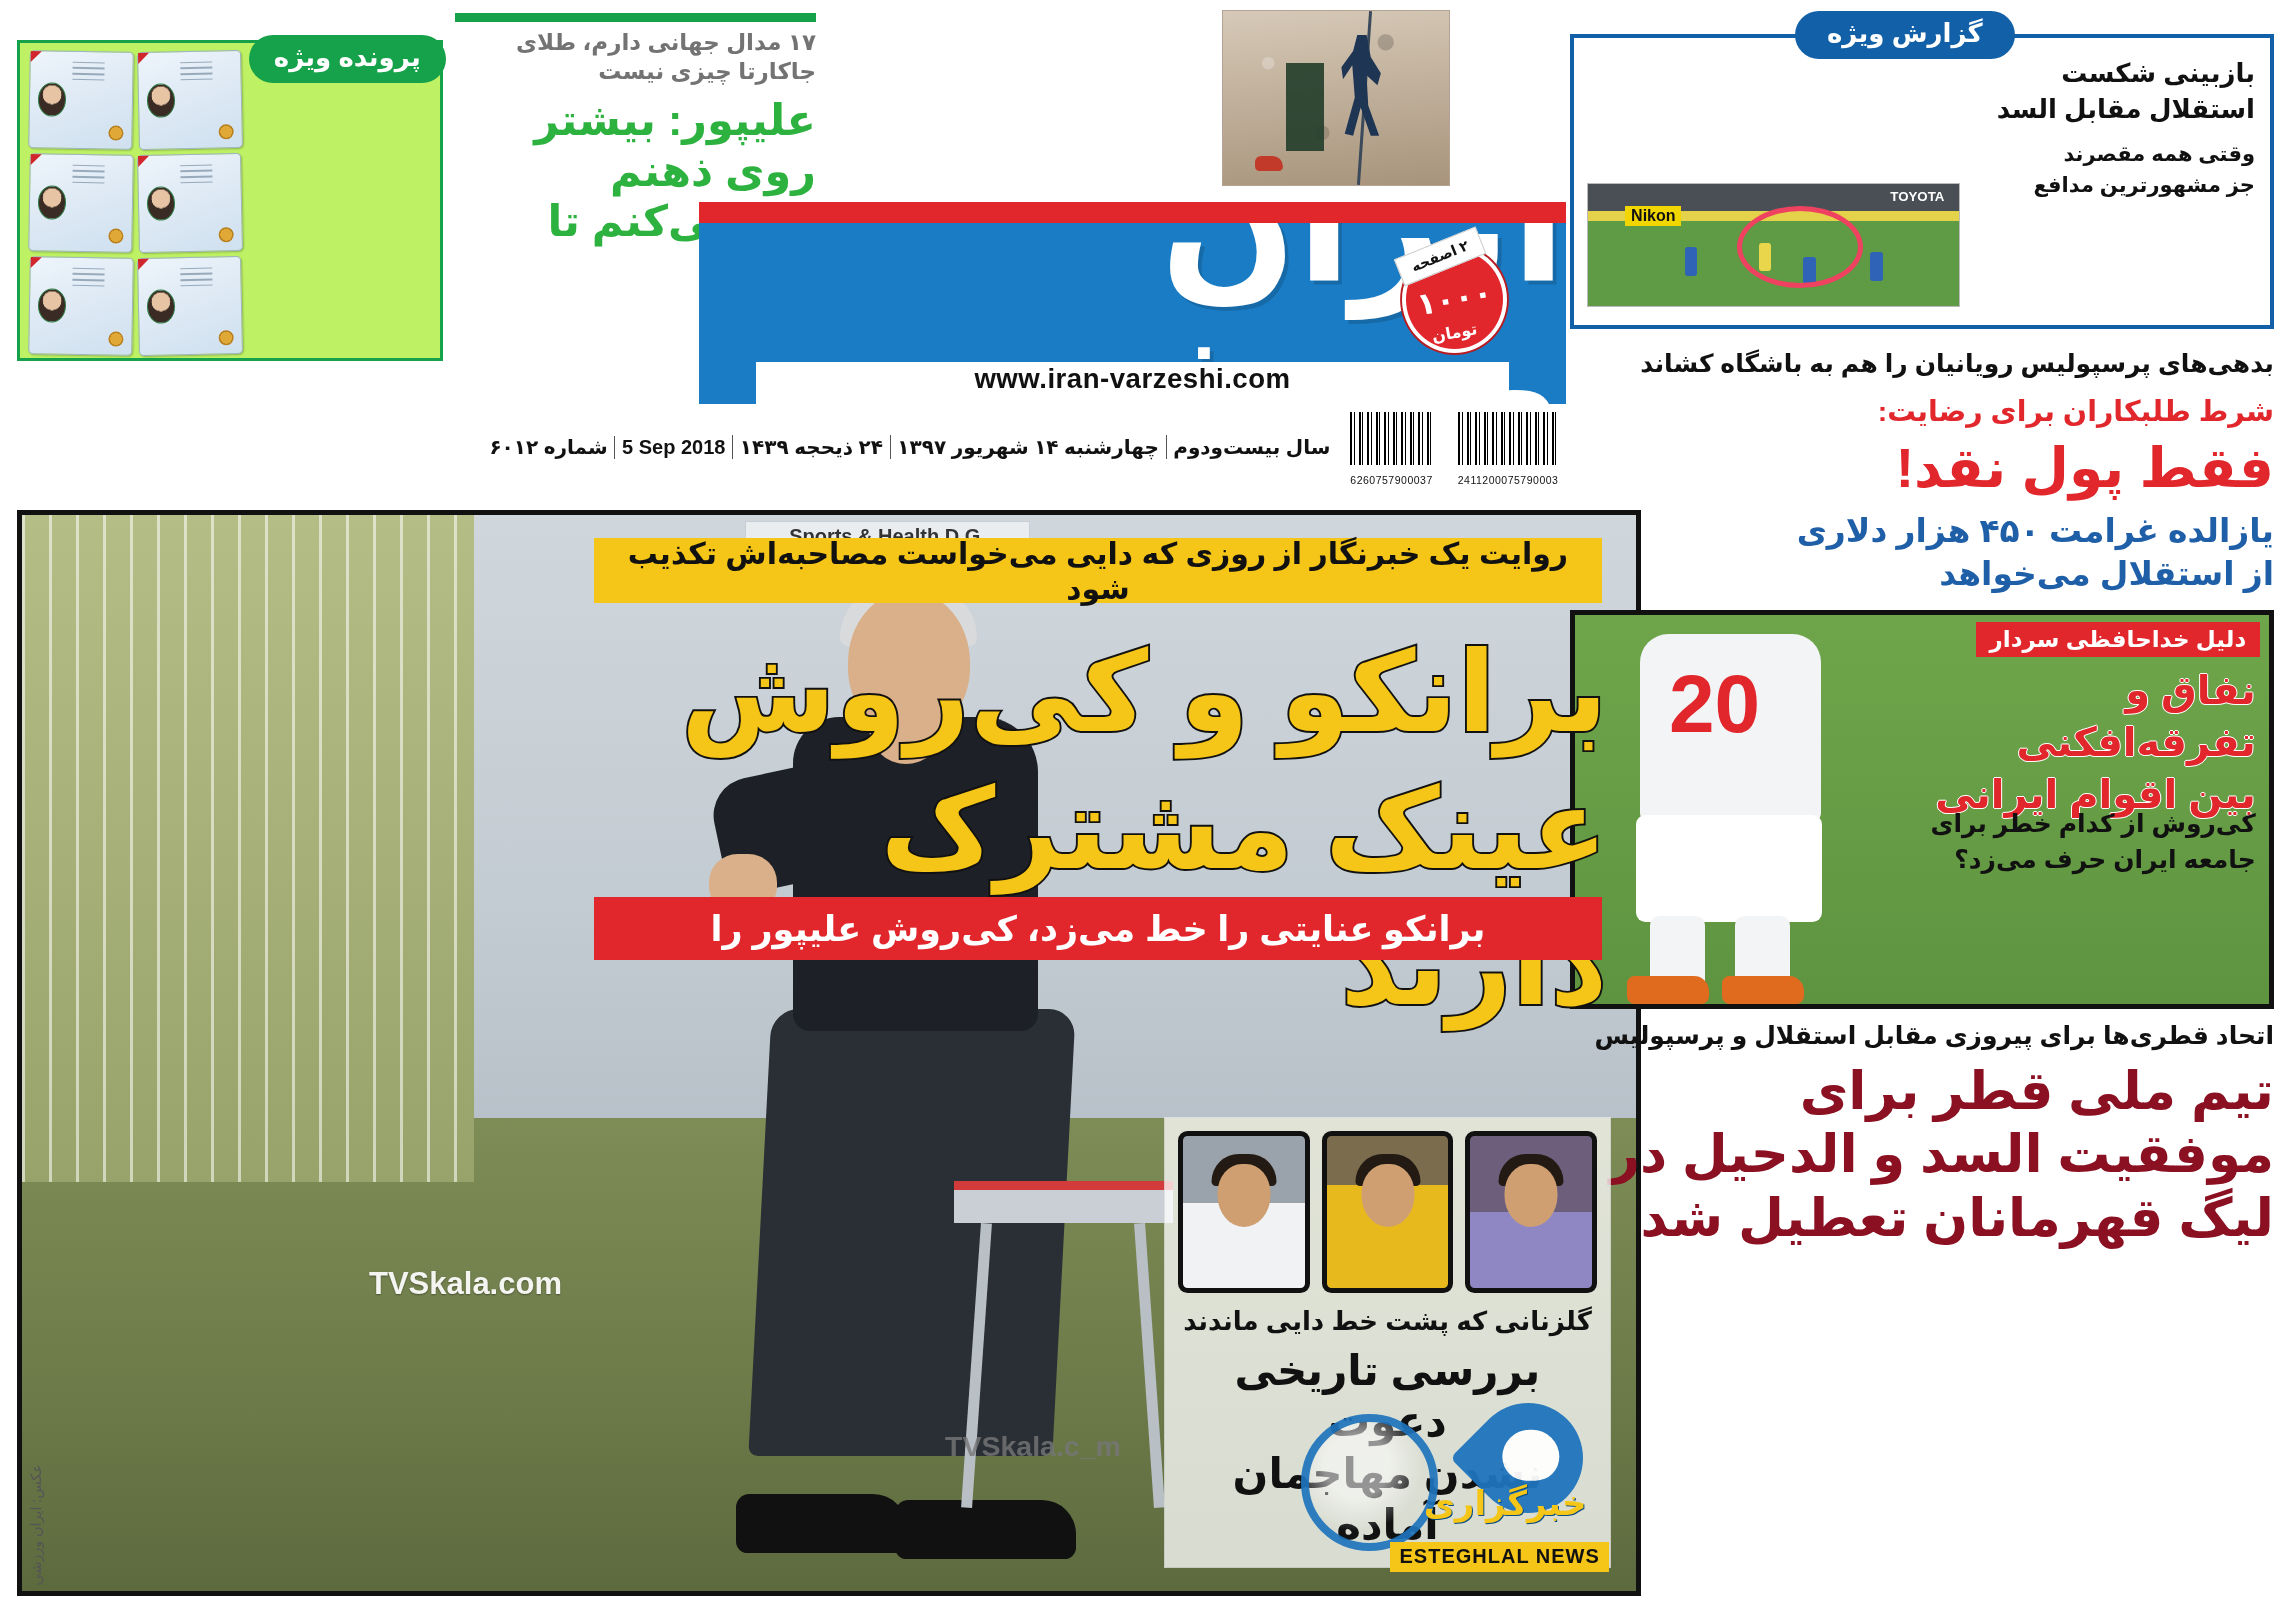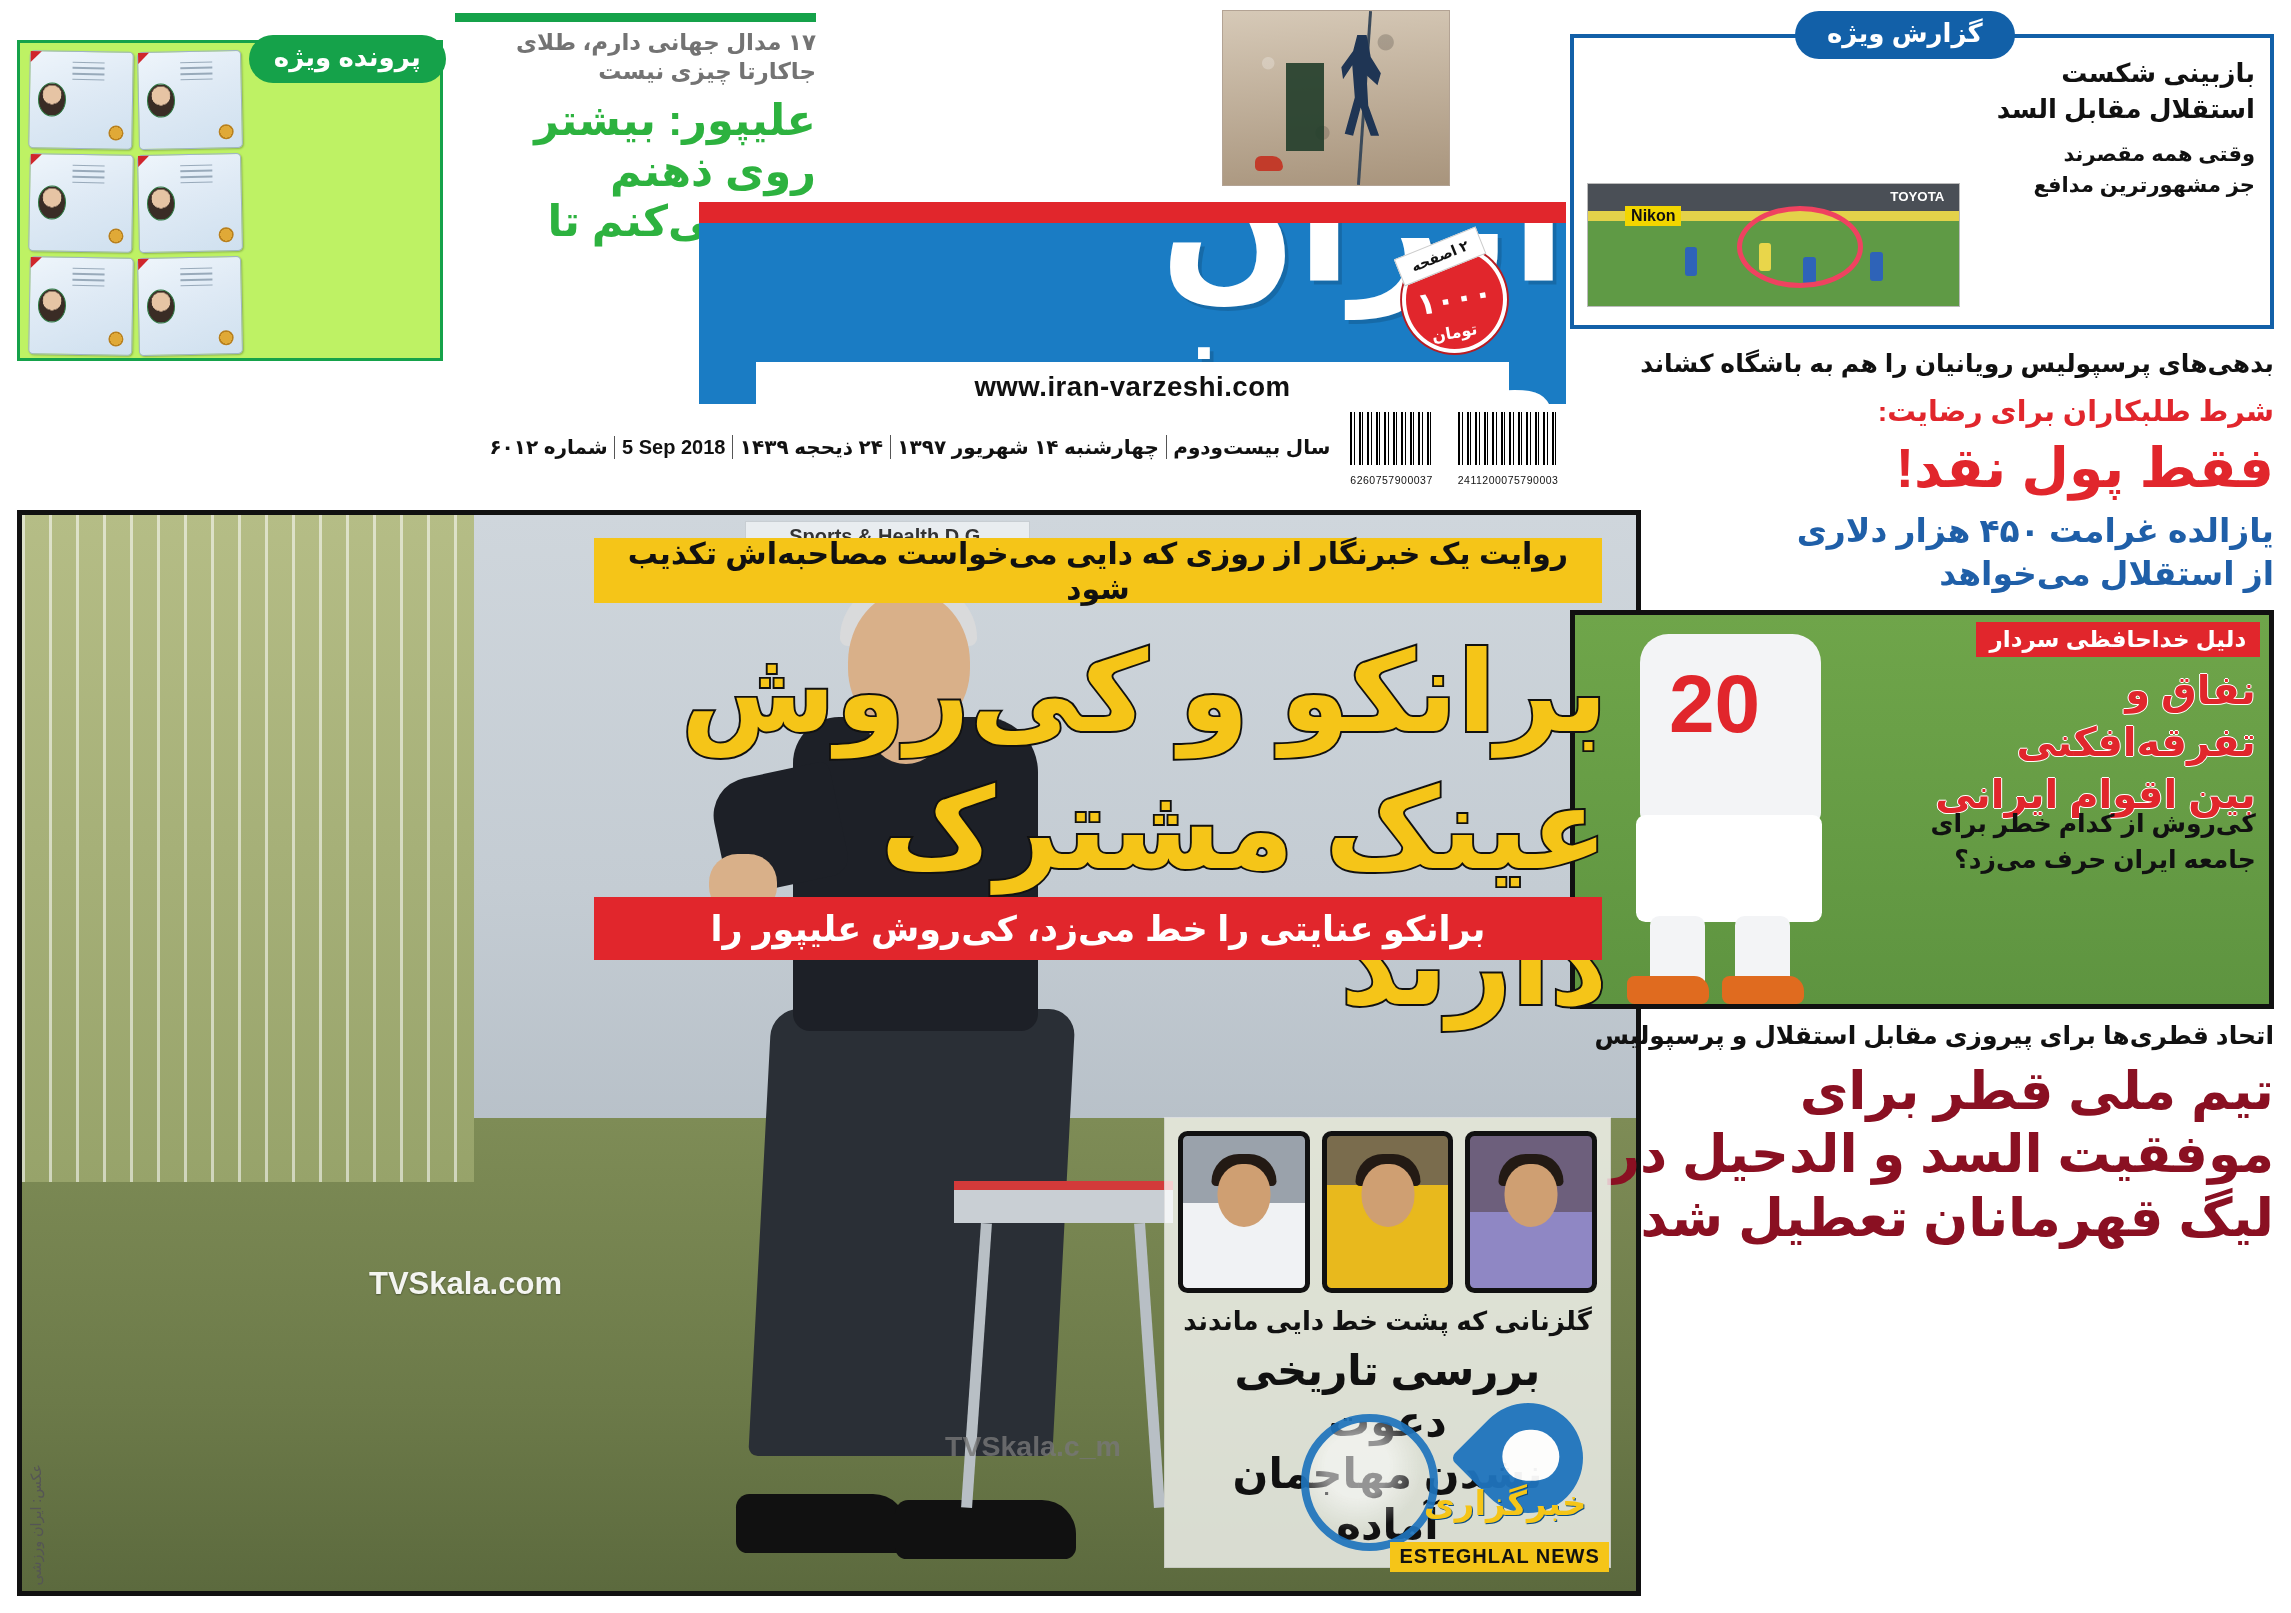--- a/index.html
+++ b/index.html
@@ -115,21 +115,21 @@
     position:absolute; left:0; top:21px; width:100%; height:181px;
     background:#1a7cc4; overflow:hidden;
   }
   #masthead-title{
     position:absolute; inset:0; display:flex; align-items:center; justify-content:center;
     color:#ffffff; font-weight:bold; font-size:160px; line-height:1;
     letter-spacing:-5.7px; text-shadow:3.8px 3.8px 0 rgba(0,0,0,.14);
     padding-bottom:15px;
   }
   #masthead-url{
-    position:absolute; left:0; right:0; bottom:1px; text-align:center;
+    position:absolute; left:0; right:0; bottom:9px; text-align:center;
     color:#111; font-size:27.6px; font-weight:bold; letter-spacing:0.5px;
   }
   #masthead-urlband{
     position:absolute; left:57px; right:57px; bottom:0; height:42px; background:#fff;
   }
   #price-badge{
     position:absolute; right:59px; top:44px; width:105px; height:107px; z-index:5;
   }
   #price-badge .disc{
     position:absolute; inset:0; border-radius:50%;

